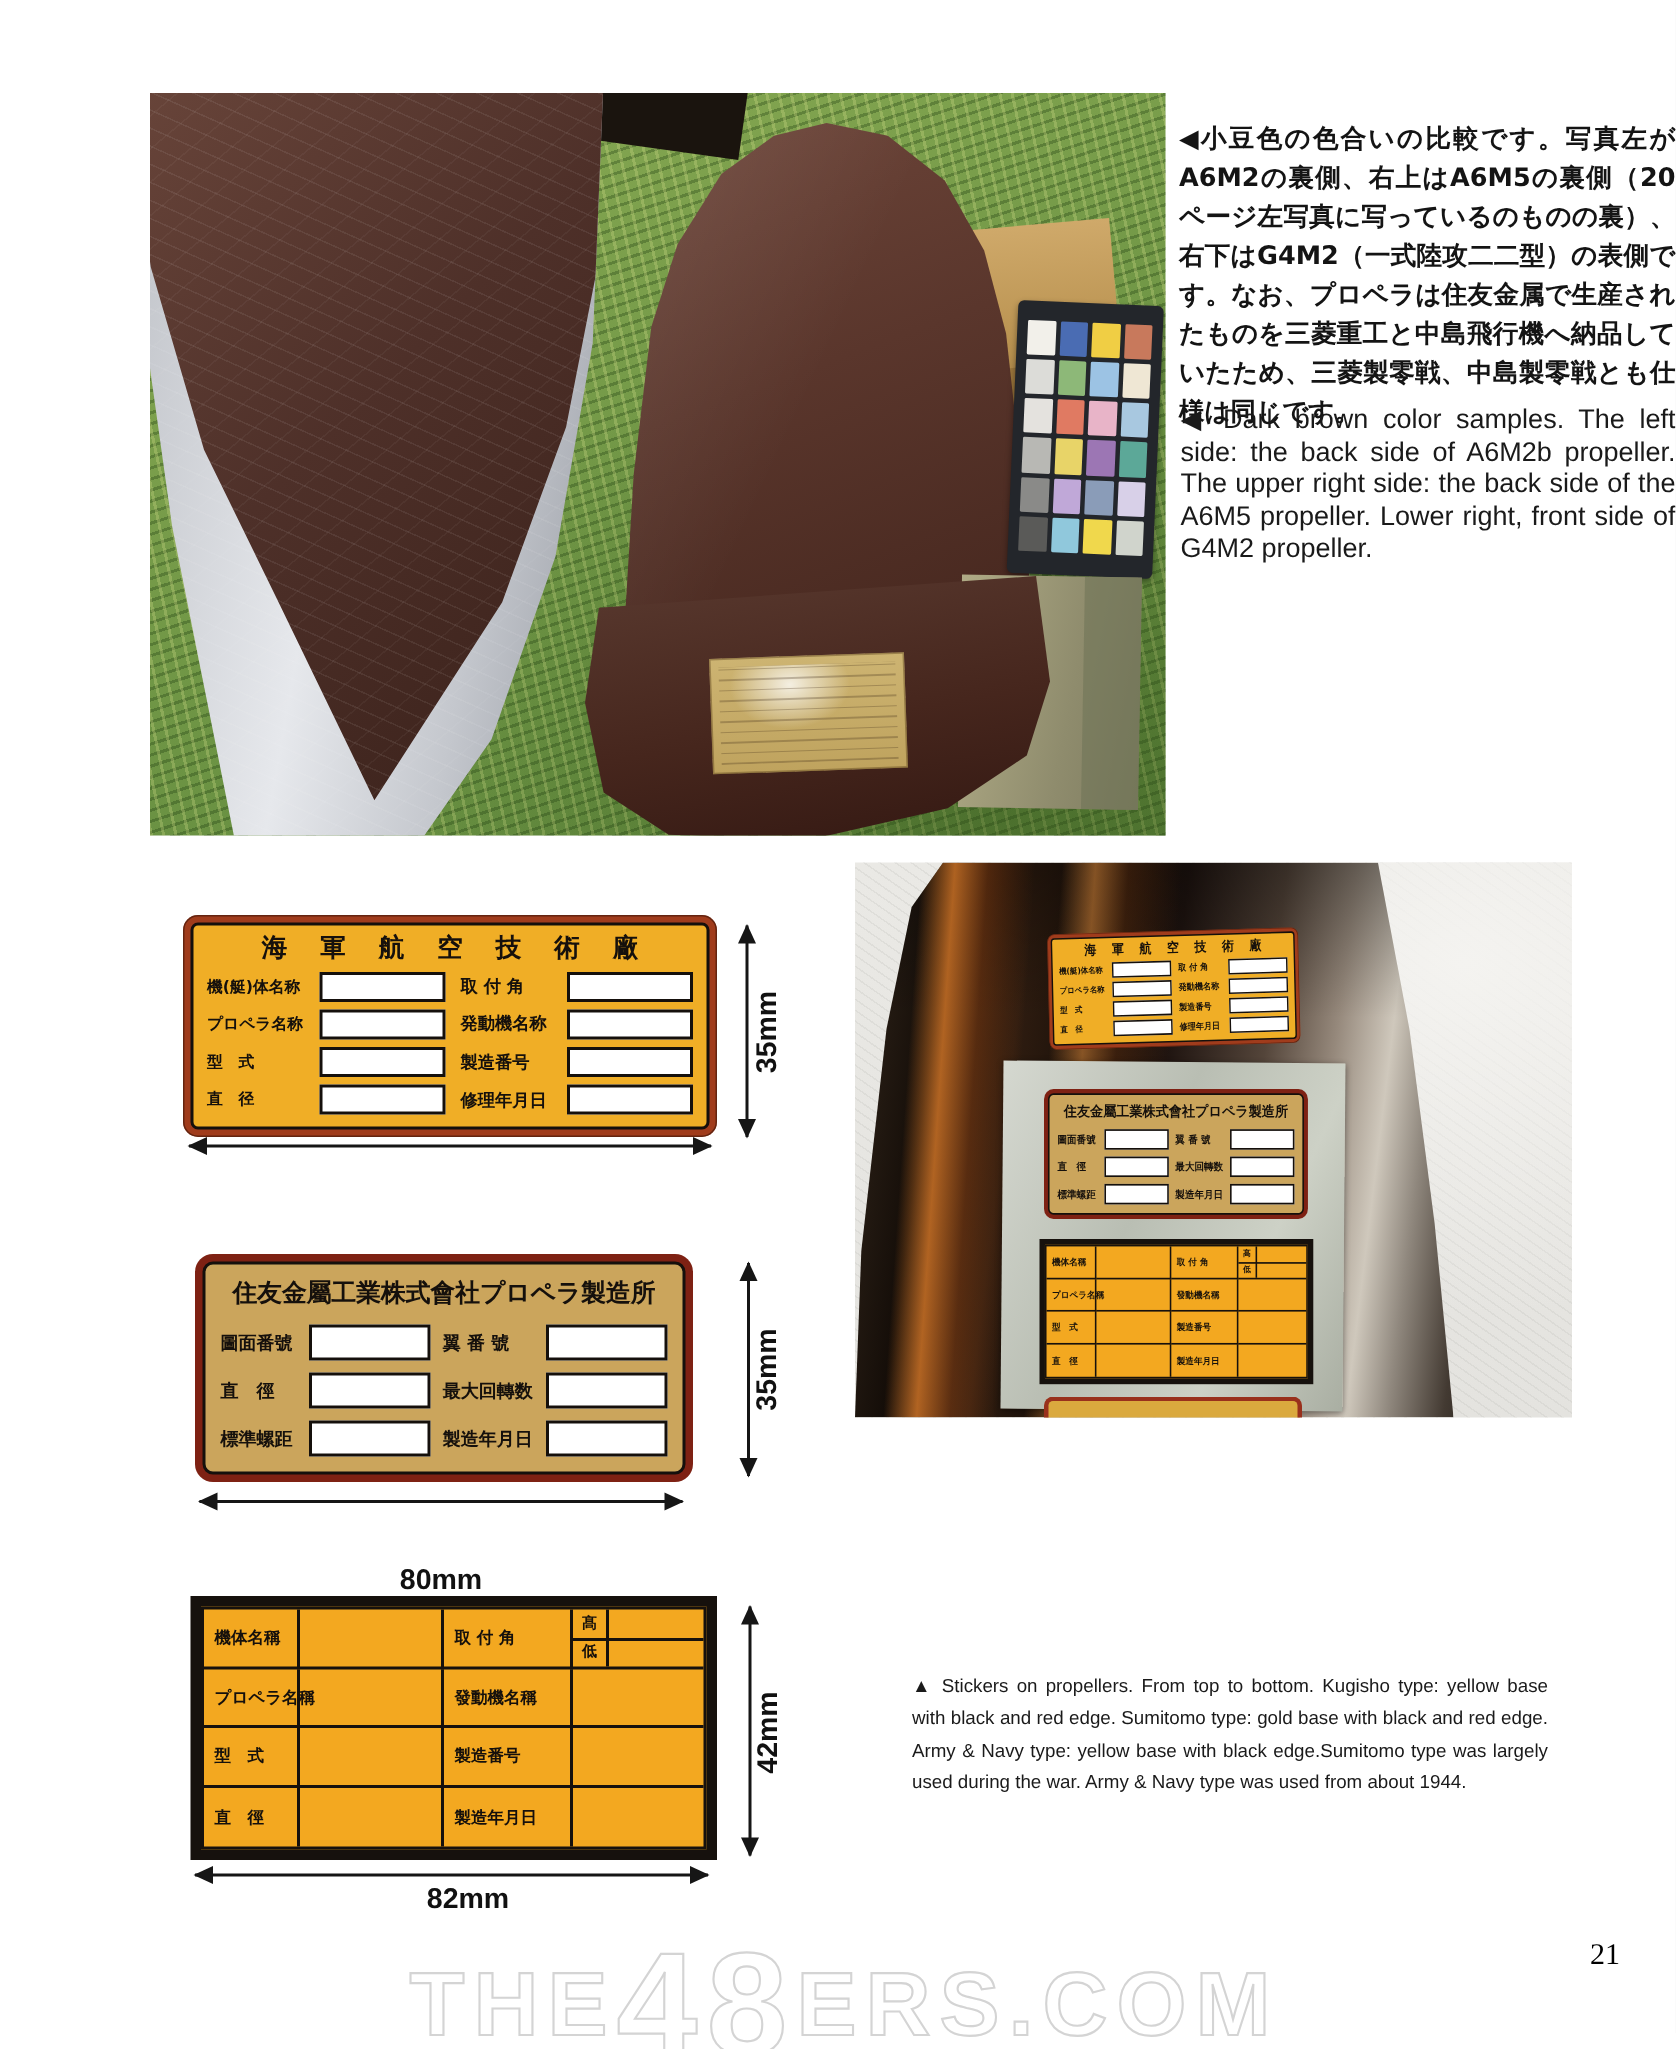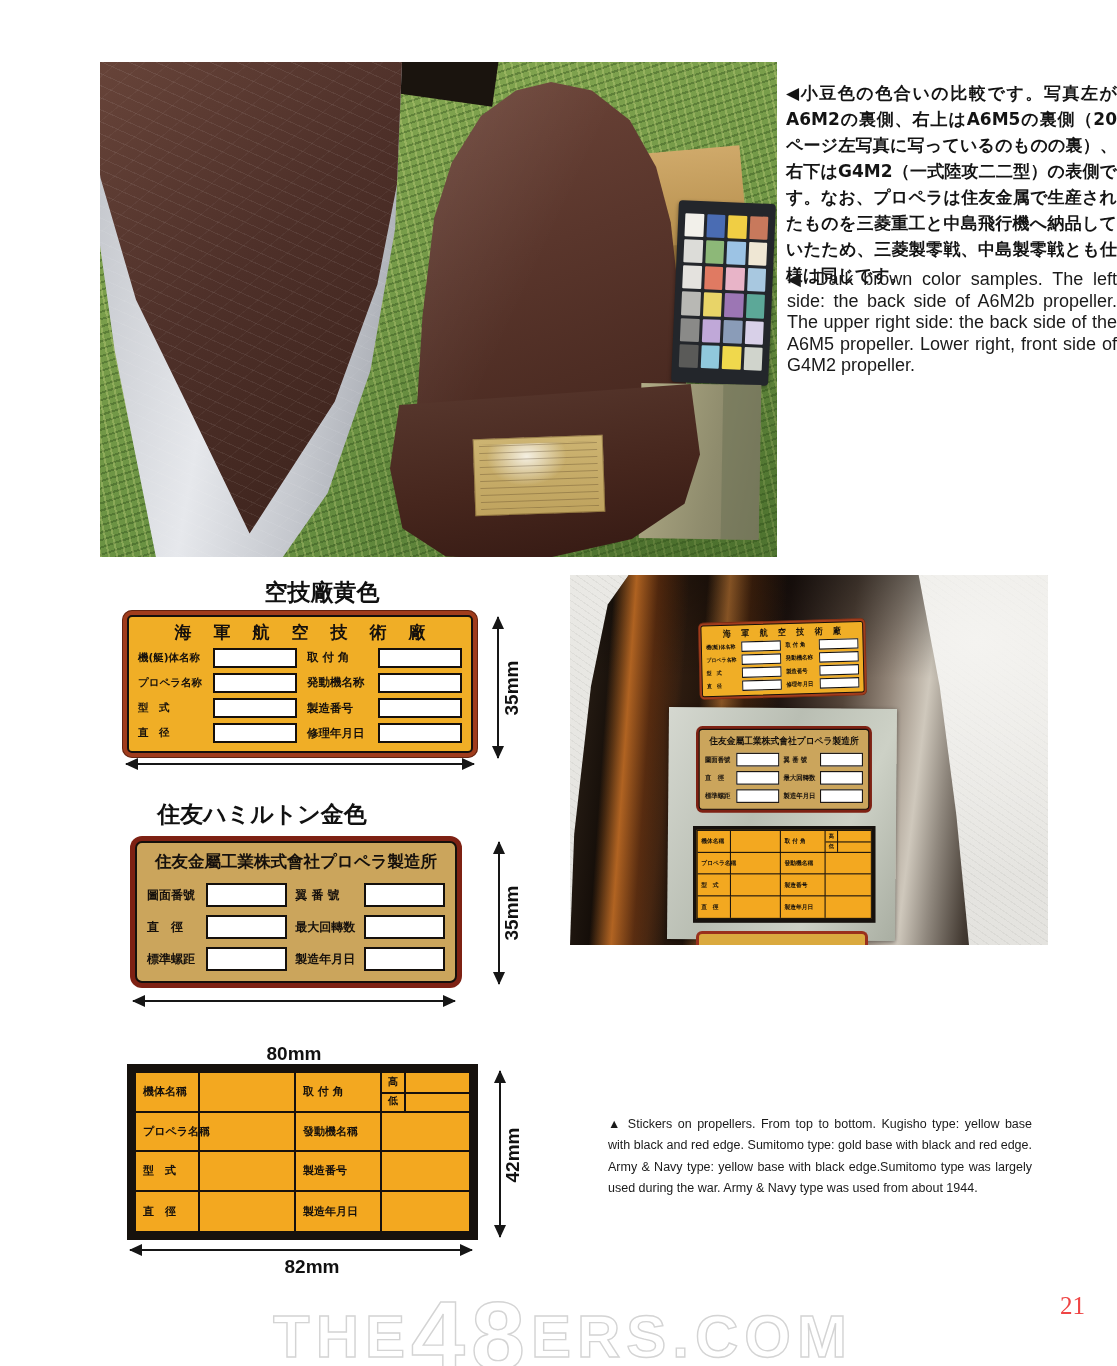--- a/index.html
+++ b/index.html
@@ -138,21 +138,21 @@
   .hl-strip span{flex:1;display:flex;align-items:center;justify-content:center;}
   .hl-line{position:absolute;left:0;right:0;top:50%;border-top:2px solid #16110d;}
 
   
   .watermark{position:absolute;left:168px;top:1280px;width:790px;text-align:center;white-space:nowrap;
     font-family:"Liberation Sans",sans-serif;font-weight:700;letter-spacing:6px;
     color:#ffffff;-webkit-text-stroke:1.4px #d4d4d4;text-stroke:1.4px #d4d4d4;}
   .wm-s{font-size:60px;vertical-align:middle;}
   .wm-l{font-size:97px;vertical-align:middle;}
   .page-num{position:absolute;left:1060px;top:1292px;font-family:"Liberation Serif",serif;
-            font-size:25px;color:#ef4444;}
+            font-size:20px;color:#000000;}
 </style>
 </head>
 <body>
 
 <div class="page">
 
   <figure class="top-photo">
     <div class="tp-dark1"></div>
     <div class="tp-dark2"></div>
     <div class="tp-box"></div>
@@ -196,21 +196,20 @@
     <div class="blade-bot">
       <div class="bb-tag">
           <i></i>
         </div>
     </div>
   </figure>
 
   <p class="abs jp cap-top-jp">◀小豆色の色合いの比較です。写真左がA6M2の裏側、右上はA6M5の裏側（20ページ左写真に写っているのものの裏）、右下はG4M2（一式陸攻二二型）の表側です。なお、プロペラは住友金属で生産されたものを三菱重工と中島飛行機へ納品していたため、三菱製零戦、中島製零戦とも仕様は同じです。</p>
   <p class="abs cap-top-en">◀ Dark brown color samples. The left side: the back side of A6M2b propeller. The upper right side: the back side of the A6M5 propeller. Lower right, front side of G4M2 propeller.</p>
 
-  <h2 class="sec-title" style="left:102px;top:577px;width:440px">空技廠黄色</h2>
 
   <div class="ppos" style="left:122px;top:610px">
     <div class="plate pk" id="plate-kugisho">
       <div class="pk-in">
         <div class="pk-title">海軍航空技術廠</div>
         <div class="prow">
           <span class="pk-l">機(艇)体名称</span>
           <span class="pbox pk-box"></span>
           <span class="pk-r">取 付 角</span>
           <span class="pbox pk-box"></span>
@@ -234,21 +233,20 @@
           <span class="pbox pk-box"></span>
         </div>
       </div>
     </div>
   </div>
 
   <div class="dim-v" style="left:497px;top:617px;height:141px"></div>
   <div class="dim-label dim-label-v" style="left:482px;top:677px">35mm</div>
   <div class="dim-h" style="left:126px;top:763px;width:348px"></div>
 
-  <h2 class="sec-title" style="left:42px;top:799px;width:440px">住友ハミルトン金色</h2>
 
   <div class="ppos" style="left:130px;top:836px">
     <div class="plate ps" id="plate-sumitomo">
       <div class="ps-in">
         <div class="ps-title">住友金屬工業株式會社プロペラ製造所</div>
         <div class="prow">
           <span class="ps-l">圖面番號</span>
           <span class="pbox ps-box"></span>
           <span class="ps-r">翼 番 號</span>
           <span class="pbox ps-box"></span>

